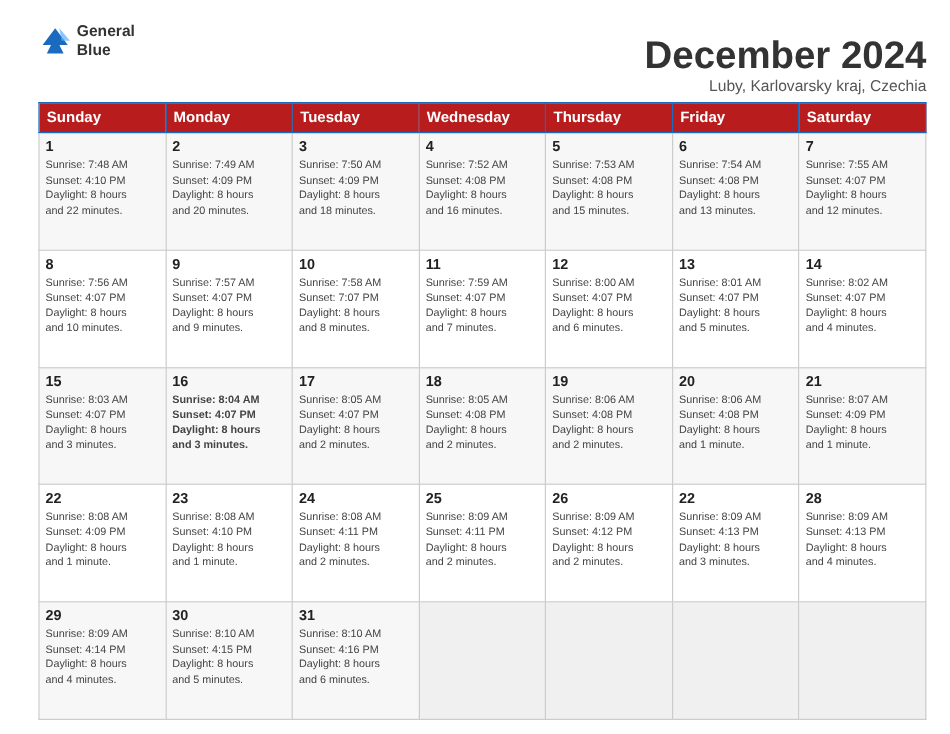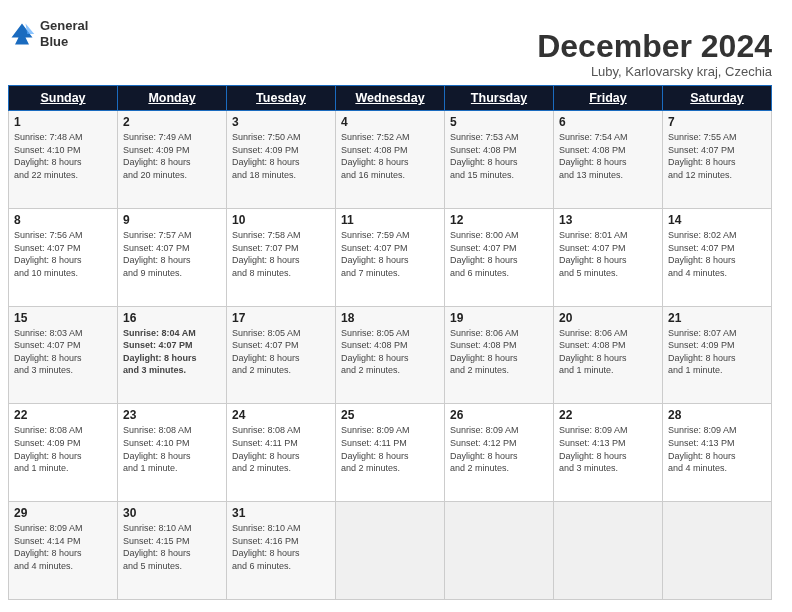--- a/index.html
+++ b/index.html
@@ -6,21 +6,21 @@
     body {
       font-family: Arial, sans-serif;
       background: #fff;
       width: 792px;
       height: 612px;
       overflow: hidden;
     }
     .page {
       width: 792px;
       height: 612px;
-      padding: 18px 20px 12px 8px;
+      padding: 18px 20px 12px 32px;
       display: flex;
       flex-direction: column;
     }
     .header {
       display: flex;
       justify-content: space-between;
       align-items: flex-start;
       margin-bottom: 6px;
     }
     .logo {
@@ -53,28 +53,27 @@
       color: #555;
     }
     .calendar {
       flex: 1;
       border: 1px solid #ccc;
       border-collapse: collapse;
       width: 100%;
       table-layout: fixed;
     }
     .calendar th {
-      background-color: #0f172a;
+      background-color: #b91c1c;
       color: #fff;
-      text-align: center;
+      text-align: left;
       padding: 5px 6px;
       font-size: 12.5px;
       font-weight: bold;
       border: 1px solid #1a6bbf;
-      text-decoration: underline;
     }
     .calendar td {
       border: 1px solid #ccc;
       vertical-align: top;
       padding: 4px 5px;
       font-size: 9.5px;
       color: #333;
       background: #fff;
       width: calc(100% / 7);
     }

